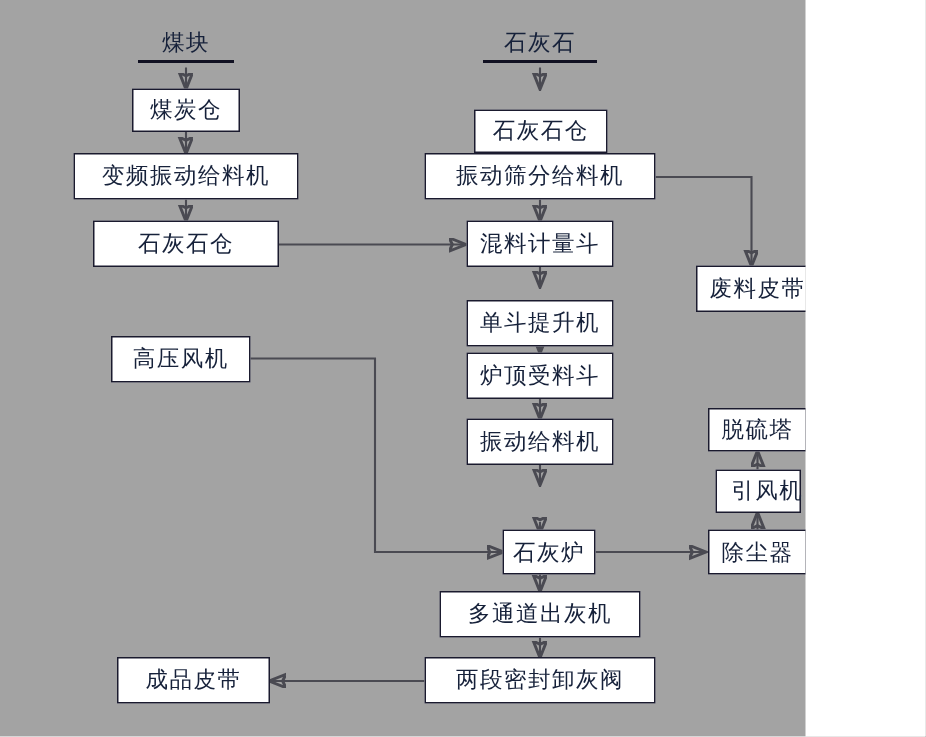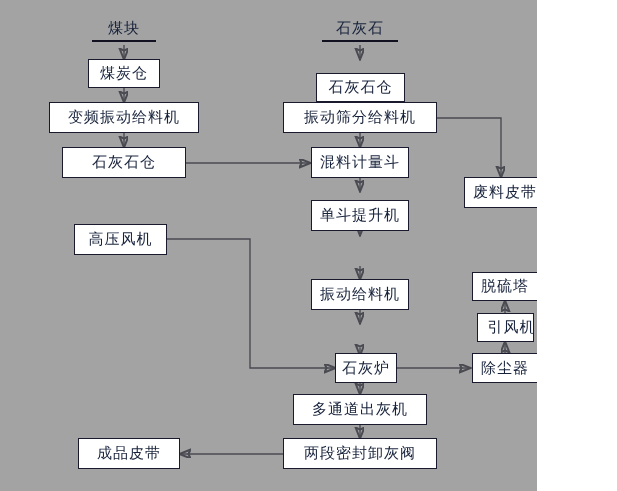--- a/index.html
+++ b/index.html
@@ -116,20 +116,21 @@
   <div class="node" style="left:88px; top:59px; width:72px; height:29px;">煤炭仓</div>
   <div class="node" style="left:49px; top:102px; width:150px; height:31px;">变频振动给料机</div>
   <div class="node" style="left:62px; top:147px; width:124px; height:31px;">石灰石仓</div>
 
   <div class="node" style="left:316px; top:73px; width:89px; height:29px;text-align:center;">石灰石仓</div>
   <div class="node" style="left:283px; top:102px; width:154px; height:31px;">振动筛分给料机</div>
   <div class="node" style="left:464px; top:177px; width:82px; height:31px;">废料皮带</div>
 
   <div class="node" style="left:311px; top:147px; width:98px; height:31px;">混料计量斗</div>
   <div class="node" style="left:311px; top:200px; width:98px; height:31px;">单斗提升机</div>
+  <div class="node" style="left:311px; top:235px; width:98px; height:31px;">炉顶受料斗</div>
   <div class="node" style="left:311px; top:279px; width:98px; height:31px;">振动给料机</div>
 
   <div class="node" style="left:64px; top:224px; width:93px; height:31px;margin-left:10px;">高压风机</div>
 
   <div class="node" style="left:335px; top:353px; width:62px; height:30px;">石灰炉</div>
   <div class="node" style="left:472px; top:353px; width:66px; height:30px;">除尘器</div>
   <div class="node" style="left:477px; top:313px; width:57px; height:29px;padding-left:12px;">引风机</div>
   <div class="node" style="left:472px; top:272px; width:66px; height:29px;">脱硫塔</div>
 
   <div class="node" style="left:293px; top:394px; width:134px; height:31px;">多通道出灰机</div>

